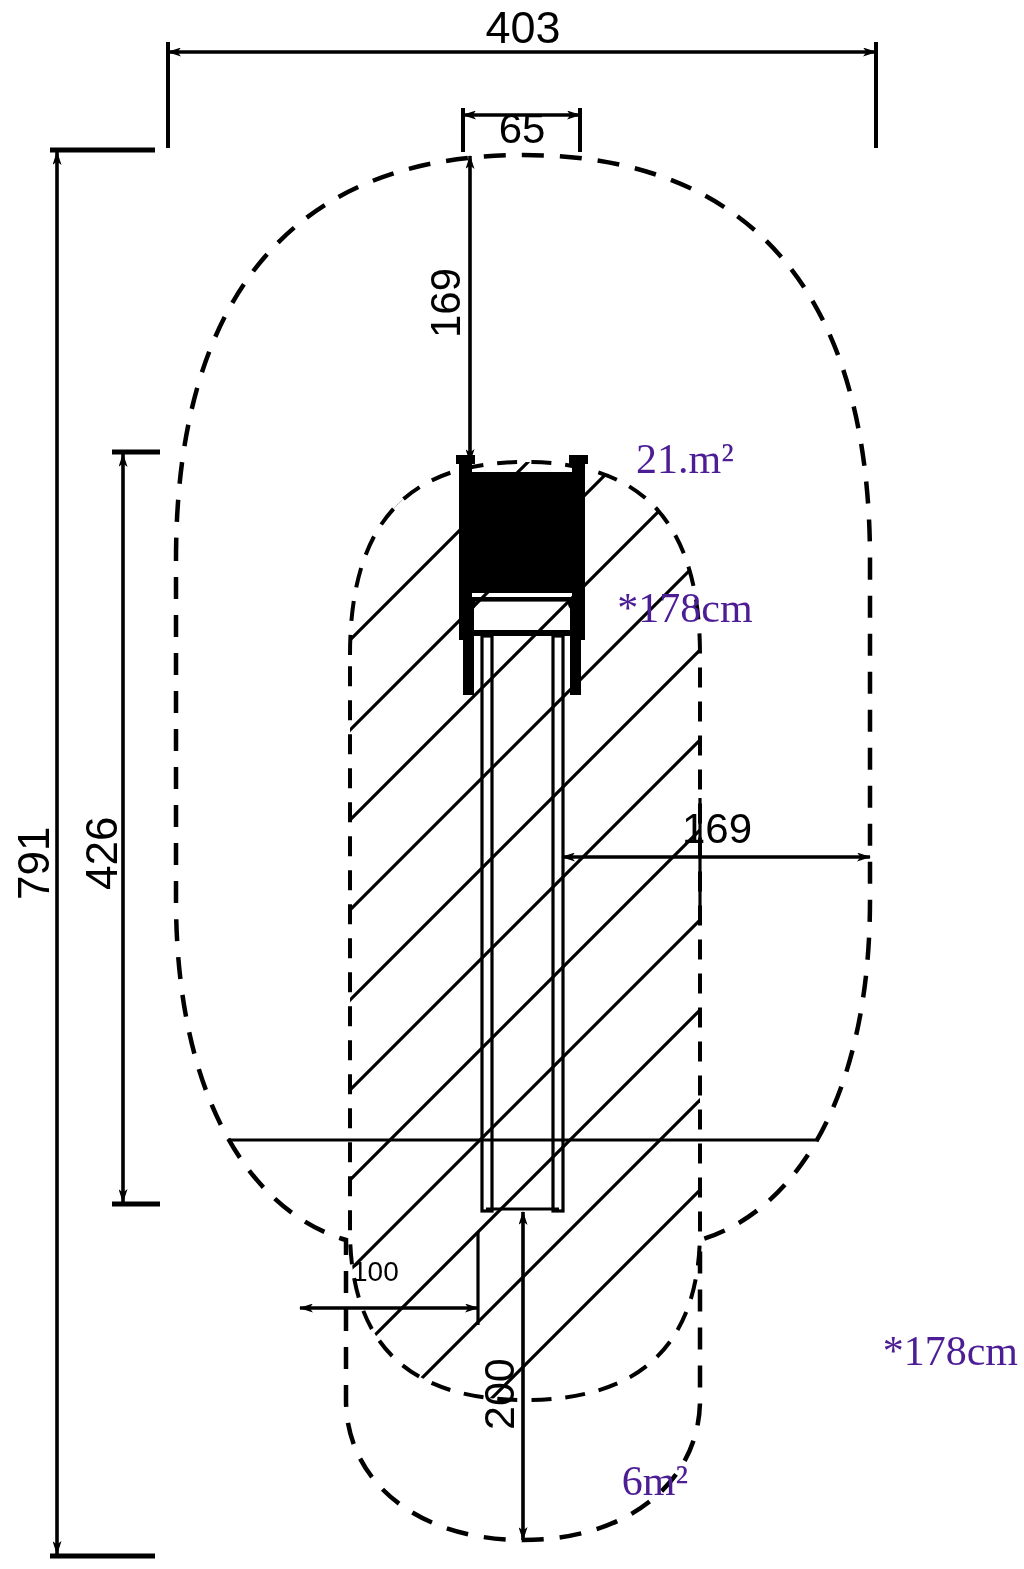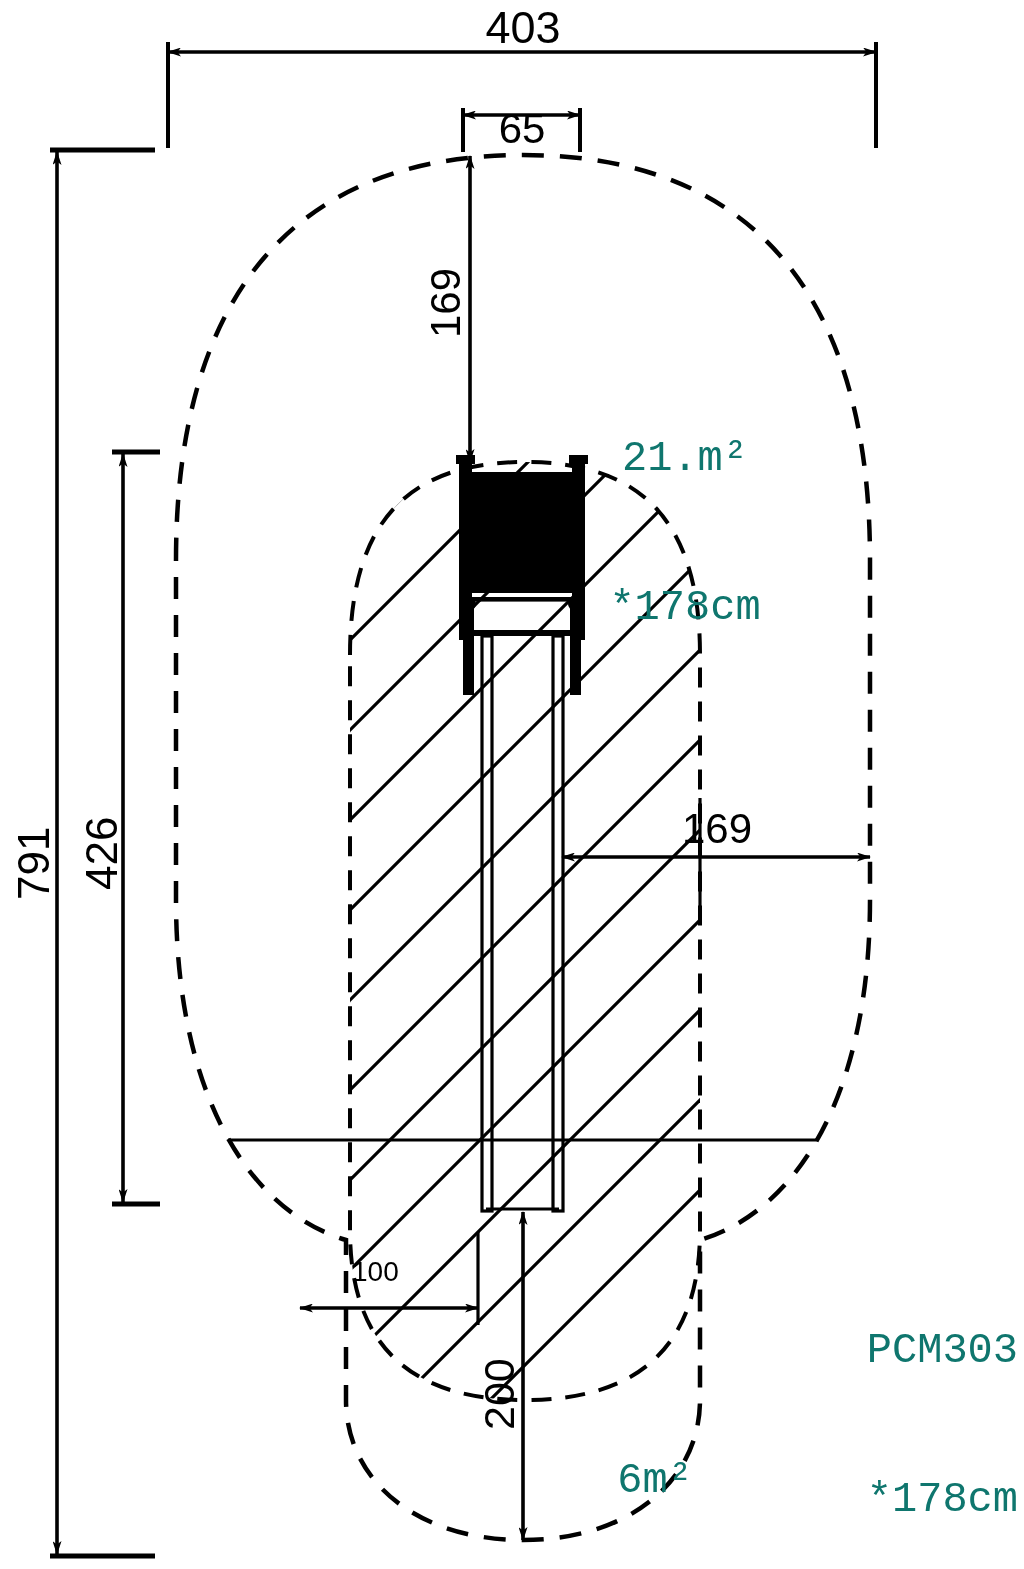--- a/index.html
+++ b/index.html
@@ -22,22 +22,22 @@
   }
   .dimtext {
     position: absolute;
     font-family: "Liberation Sans", sans-serif;
     color: #000000;
     white-space: pre;
     line-height: 1.0;
   }
   .note {
     position: absolute;
-    font-family: Liberation Mono, monospace;
-    color: #0f766e;
+    font-family: Liberation Serif, serif;
+    color: #4c1d95;
     white-space: pre;
     line-height: 1.18;
   }
   .rot90 {
     transform: rotate(-90deg);
     transform-origin: left top;
   }
   .ta-right { text-align: right; }
   .ta-center { text-align: center; }
 </style>
@@ -204,19 +204,18 @@
     <div>21.m²</div>
     <div>*178cm</div>
   </div>
 
   <div class="note ta-center" style="left:535px; top:1358px; width:240px; font-size:42px;">
     <div>6m²</div>
     
   </div>
 
   <div class="note ta-right" style="left:700px; top:1228px; width:318px; font-size:42px;">
-    <div>PCM303</div>
     <div>*178cm</div>
     
     
   </div>
 
 </div>
 
 </body></html>

